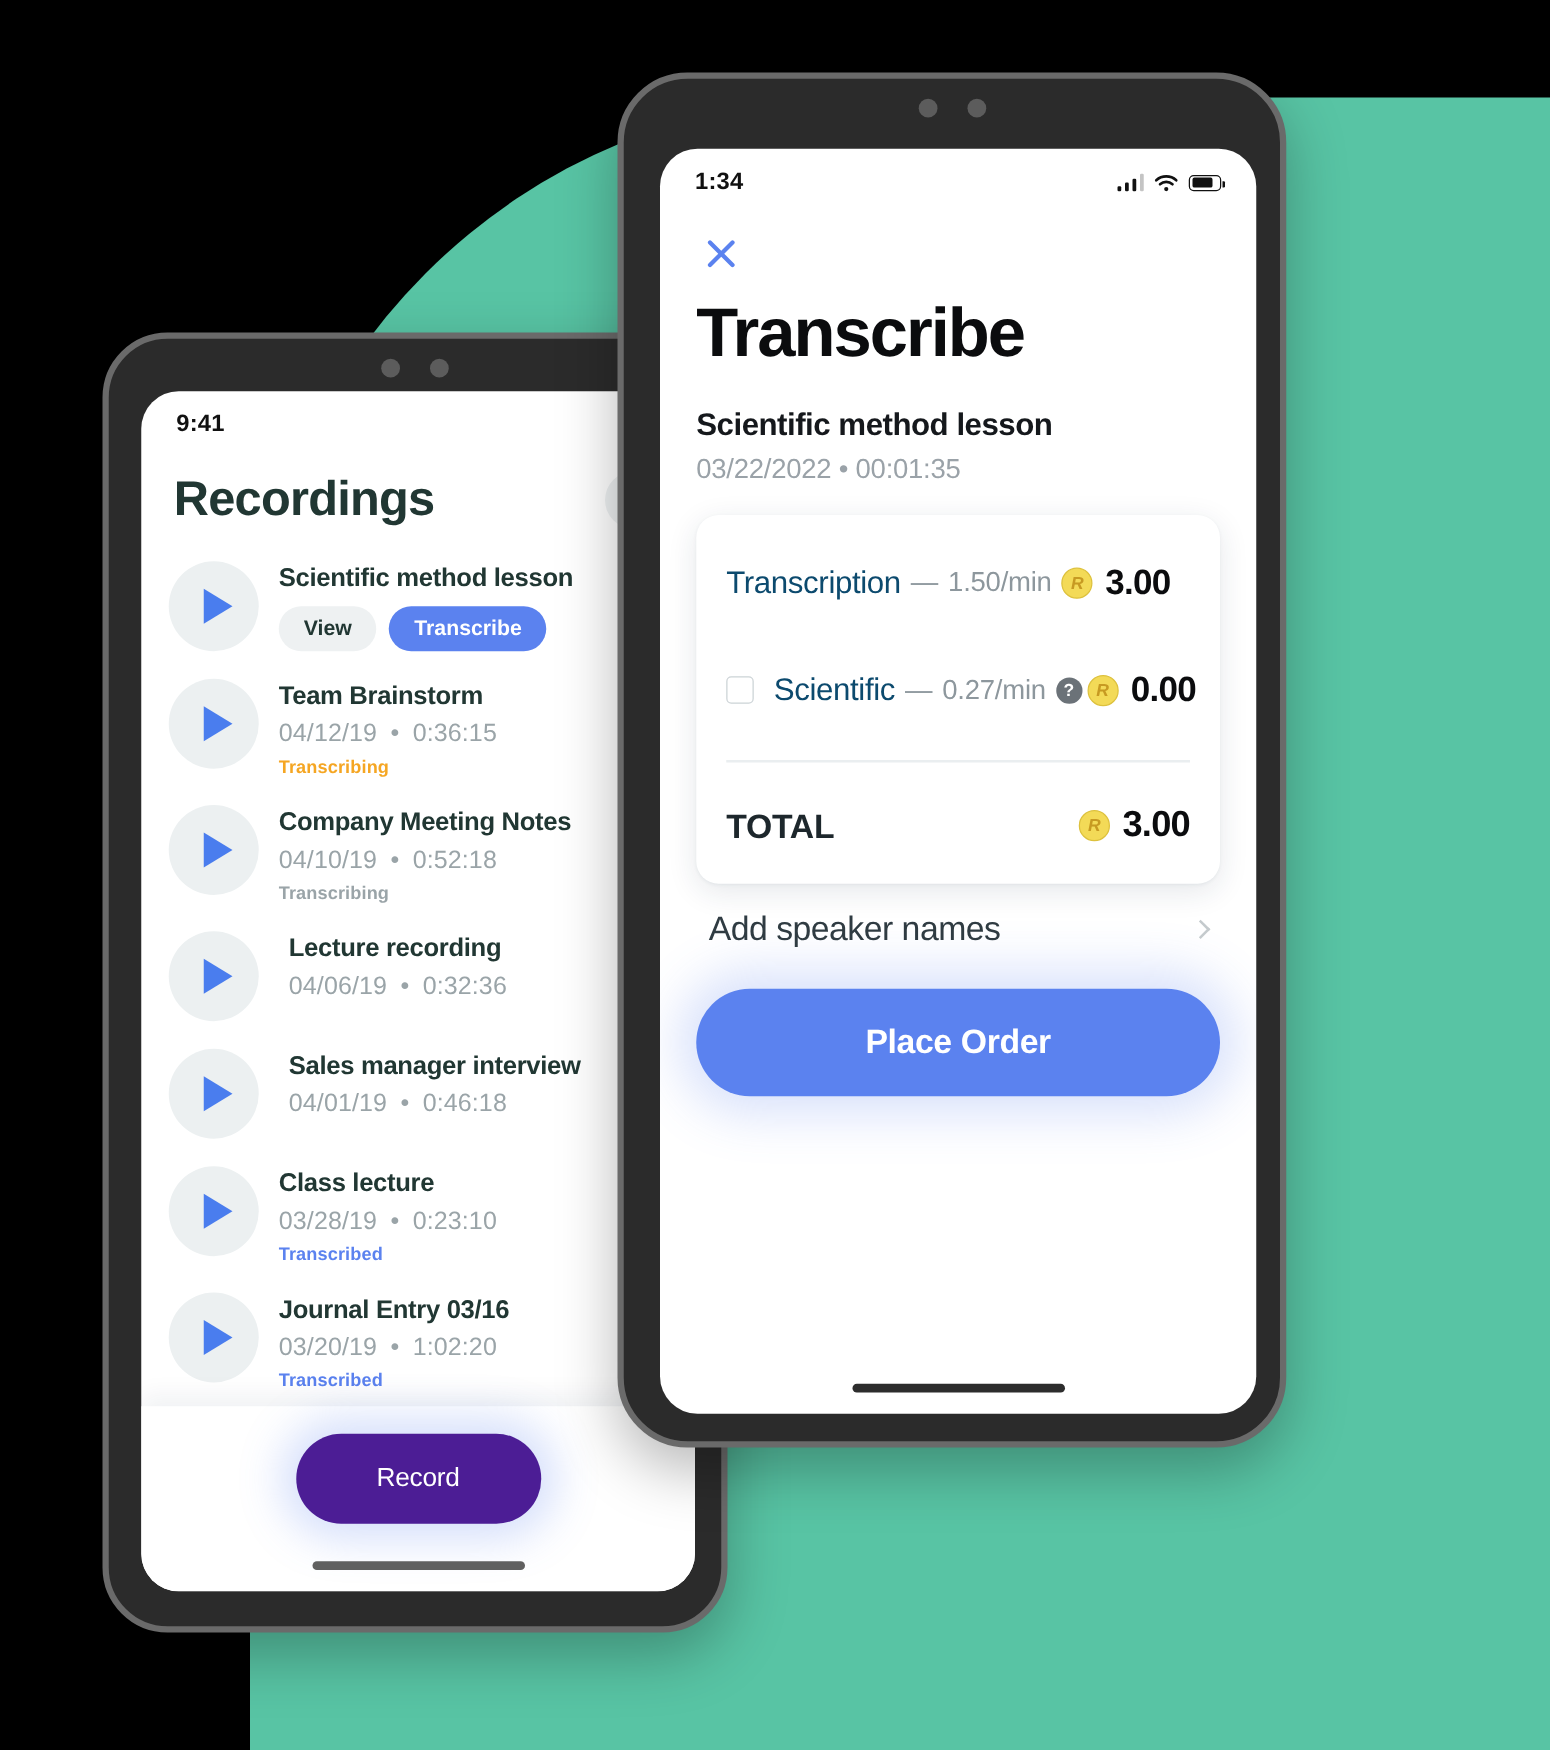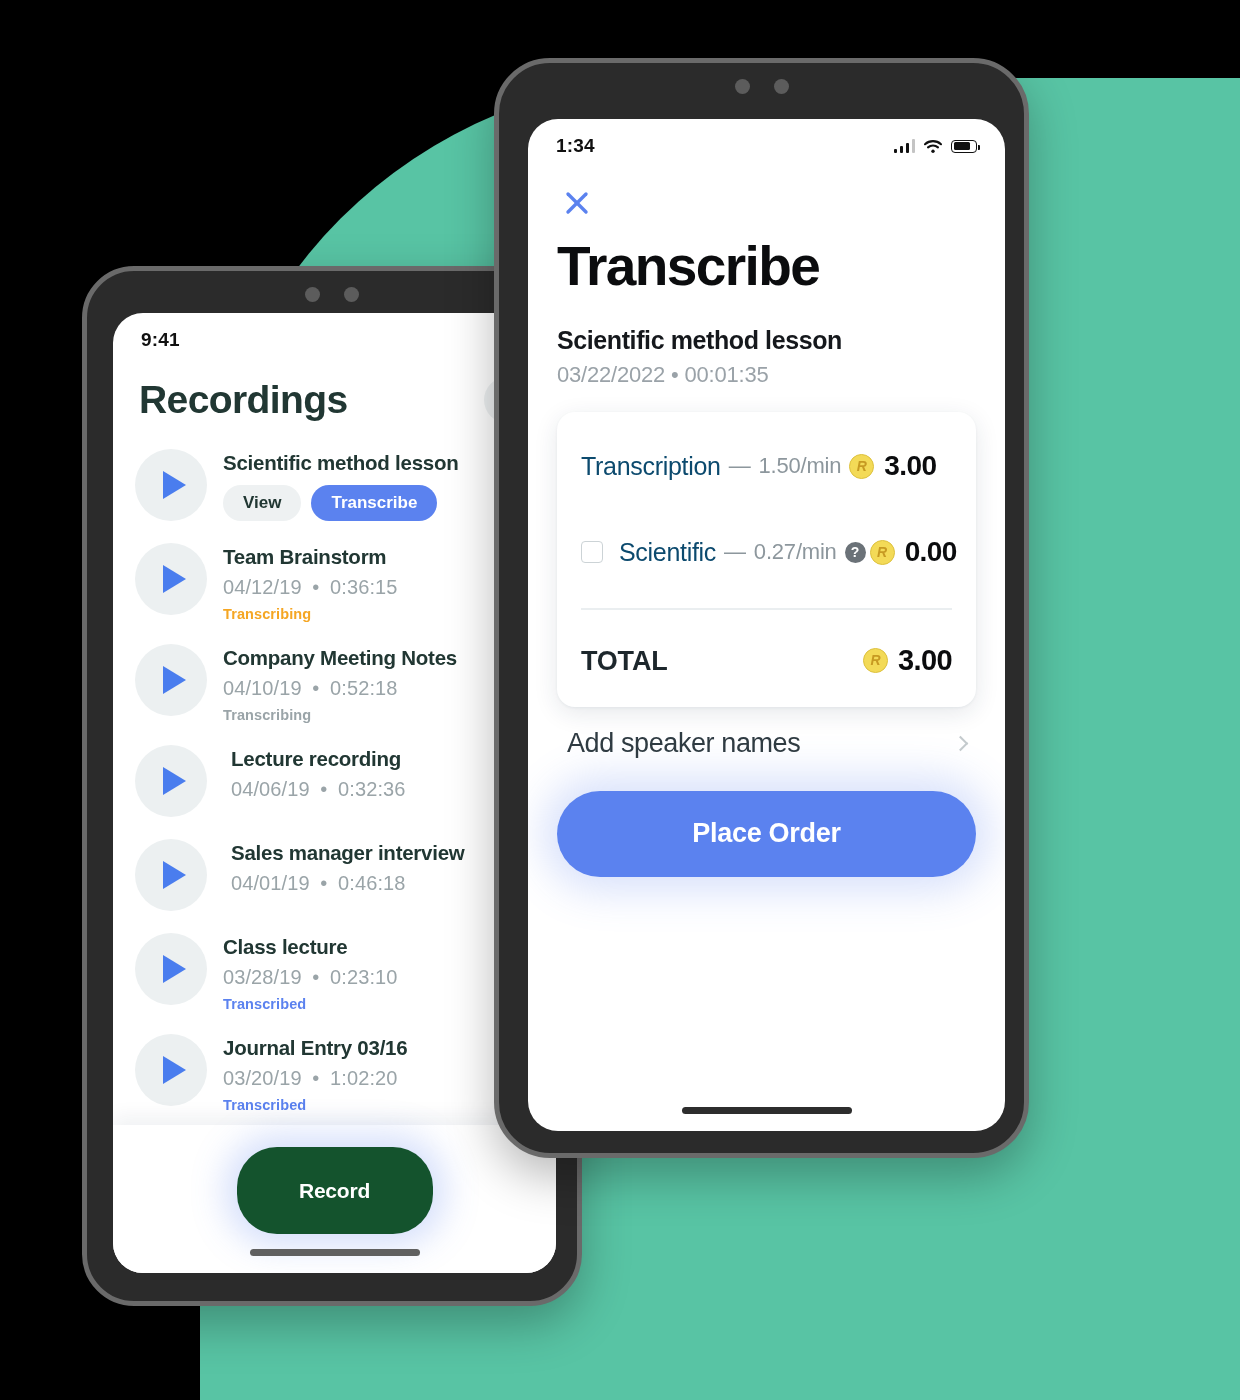--- a/index.html
+++ b/index.html
@@ -145,23 +145,23 @@
 
   
   .bottom-bar {
     position: absolute; left: 0; right: 0; bottom: 0; height: 148px;
     background: #ffffff;
     box-shadow: 0 -9px 18px rgba(20,40,60,0.06);
     display: flex; flex-direction: column; align-items: center;
   }
   .record-btn {
     margin-top: 22px;
-    width: 196px; height: 87px; border-radius: 40px;
-    background: #14532d; color: #fff;
-    font-size: 21px; font-weight: bold; letter-spacing: -0.2px;
+    width: 196px; height: 72px; border-radius: 40px;
+    background: #4c1d95; color: #fff;
+    font-size: 21px; font-weight: normal; letter-spacing: -0.2px;
     display: flex; align-items: center; justify-content: center;
     border: none; cursor: pointer;
     box-shadow: 0 0 34px 12px rgba(91,130,239,0.26);
   }
   .home-ind {
     position: absolute; bottom: 17px; left: 50%; transform: translateX(-50%);
     width: 170px; height: 7px; border-radius: 4px; background: #606060;
   }
   .home-ind.dark { background: #2d2d2d; }
 

